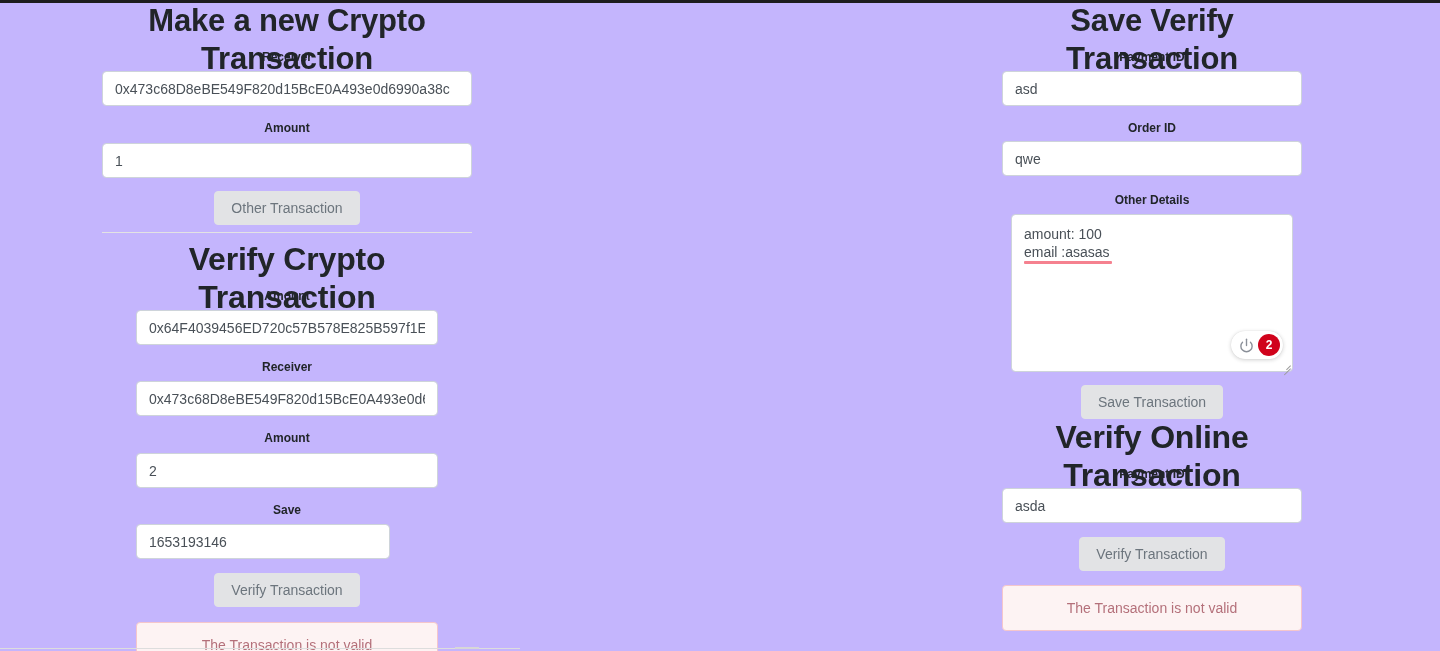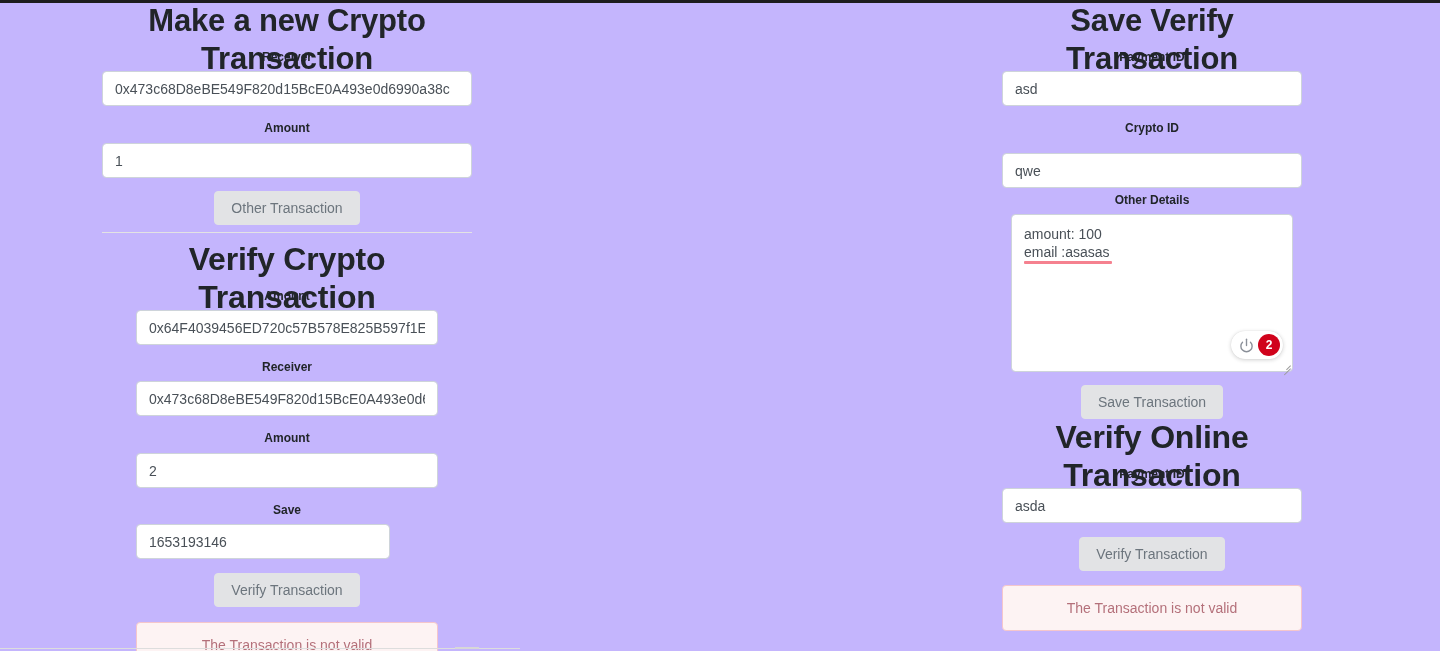--- a/index.html
+++ b/index.html
@@ -144,21 +144,21 @@
   #verify-time-label { position:absolute; left:136px; top:503px; width:302px; }
   #verify-time-input { position:absolute; left:136px; top:524px; width:254px; }
   #verify-btn-row    { position:absolute; left:136px; top:573px; width:302px; }
   #verify-alert      { position:absolute; left:136px; top:622px; width:302px; }
 
   
   #save-title        { position:absolute; left:1002px; top:2px;   width:300px; }
   #save-pay-label    { position:absolute; left:1002px; top:50px;  width:300px; }
   #save-pay-input    { position:absolute; left:1002px; top:71px;  width:300px; }
   #save-ord-label    { position:absolute; left:1002px; top:121px; width:300px; }
-  #save-ord-input    { position:absolute; left:1002px; top:153px; width:300px; }
+  #save-ord-input    { position:absolute; left:1002px; top:141px; width:300px; }
   #save-oth-label    { position:absolute; left:1002px; top:193px; width:300px; }
   #save-oth-wrap     { position:absolute; left:1011px; top:214px; width:282px; height:158px; }
   #save-btn-row      { position:absolute; left:1002px; top:385px; width:300px; }
 
   #vonline-title     { position:absolute; left:1002px; top:418px; width:300px; }
   #vonline-pay-label { position:absolute; left:1002px; top:467px; width:300px; }
   #vonline-pay-input { position:absolute; left:1002px; top:488px; width:300px; }
   #vonline-btn-row   { position:absolute; left:1002px; top:537px; width:300px; }
   #vonline-alert     { position:absolute; left:1002px; top:585px; width:300px; }
 
@@ -274,21 +274,21 @@
 
     <div id="verify-alert" class="alert-danger">The Transaction is not valid</div>
   </div>
 
   <div>
     <h1 id="save-title" class="section-title title-top">Save Verify Transaction</h1>
 
     <label id="save-pay-label" class="field-label">Payment ID</label>
     <input id="save-pay-input" class="form-control" type="text" value="asd" style="">
 
-    <label id="save-ord-label" class="field-label">Crypto ID</label>
+    <label id="save-ord-label" class="field-label">Order ID</label>
     <input id="save-ord-input" class="form-control" type="text" value="qwe" style="">
 
     <label id="save-oth-label" class="field-label">Other Details</label>
 
     <div id="save-oth-wrap">
       <div class="ta-wrap">
         <textarea class="form-control" style="">amount: 100
 email :asasas</textarea>
 
         <div class="ta-underline"></div>

